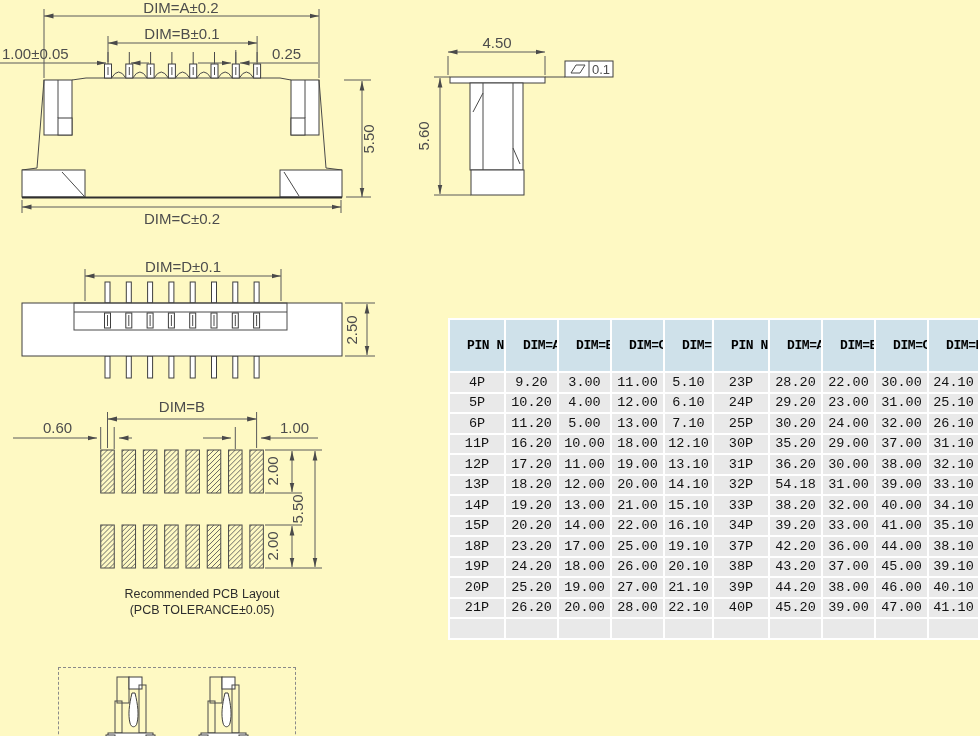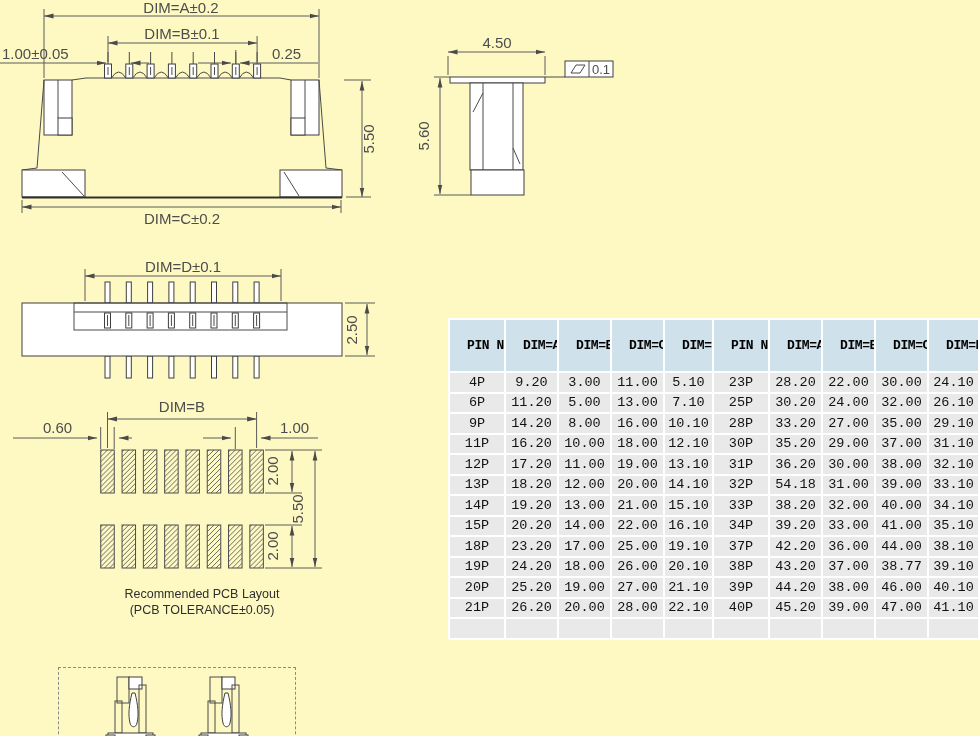--- a/index.html
+++ b/index.html
@@ -340,44 +340,44 @@
           <td>3.00</td>
           <td>11.00</td>
           <td>5.10</td>
           <td>23P</td>
           <td>28.20</td>
           <td>22.00</td>
           <td>30.00</td>
           <td>24.10</td>
         </tr>
         <tr>
+          <td>5P</td>
+          <td>10.20</td>
+          <td>4.00</td>
+          <td>12.00</td>
+          <td>6.10</td>
+          <td>24P</td>
+          <td>29.20</td>
+          <td>23.00</td>
+          <td>31.00</td>
+          <td>25.10</td>
+        </tr>
+        <tr>
           <td>6P</td>
           <td>11.20</td>
           <td>5.00</td>
           <td>13.00</td>
           <td>7.10</td>
           <td>25P</td>
           <td>30.20</td>
           <td>24.00</td>
           <td>32.00</td>
           <td>26.10</td>
         </tr>
         <tr>
-          <td>9P</td>
-          <td>14.20</td>
-          <td>8.00</td>
-          <td>16.00</td>
-          <td>10.10</td>
-          <td>28P</td>
-          <td>33.20</td>
-          <td>27.00</td>
-          <td>35.00</td>
-          <td>29.10</td>
-        </tr>
-        <tr>
           <td>11P</td>
           <td>16.20</td>
           <td>10.00</td>
           <td>18.00</td>
           <td>12.10</td>
           <td>30P</td>
           <td>35.20</td>
           <td>29.00</td>
           <td>37.00</td>
           <td>31.10</td>
@@ -444,21 +444,21 @@
         </tr>
         <tr>
           <td>19P</td>
           <td>24.20</td>
           <td>18.00</td>
           <td>26.00</td>
           <td>20.10</td>
           <td>38P</td>
           <td>43.20</td>
           <td>37.00</td>
-          <td>38.77</td>
+          <td>45.00</td>
           <td>39.10</td>
         </tr>
         <tr>
           <td>20P</td>
           <td>25.20</td>
           <td>19.00</td>
           <td>27.00</td>
           <td>21.10</td>
           <td>39P</td>
           <td>44.20</td>

